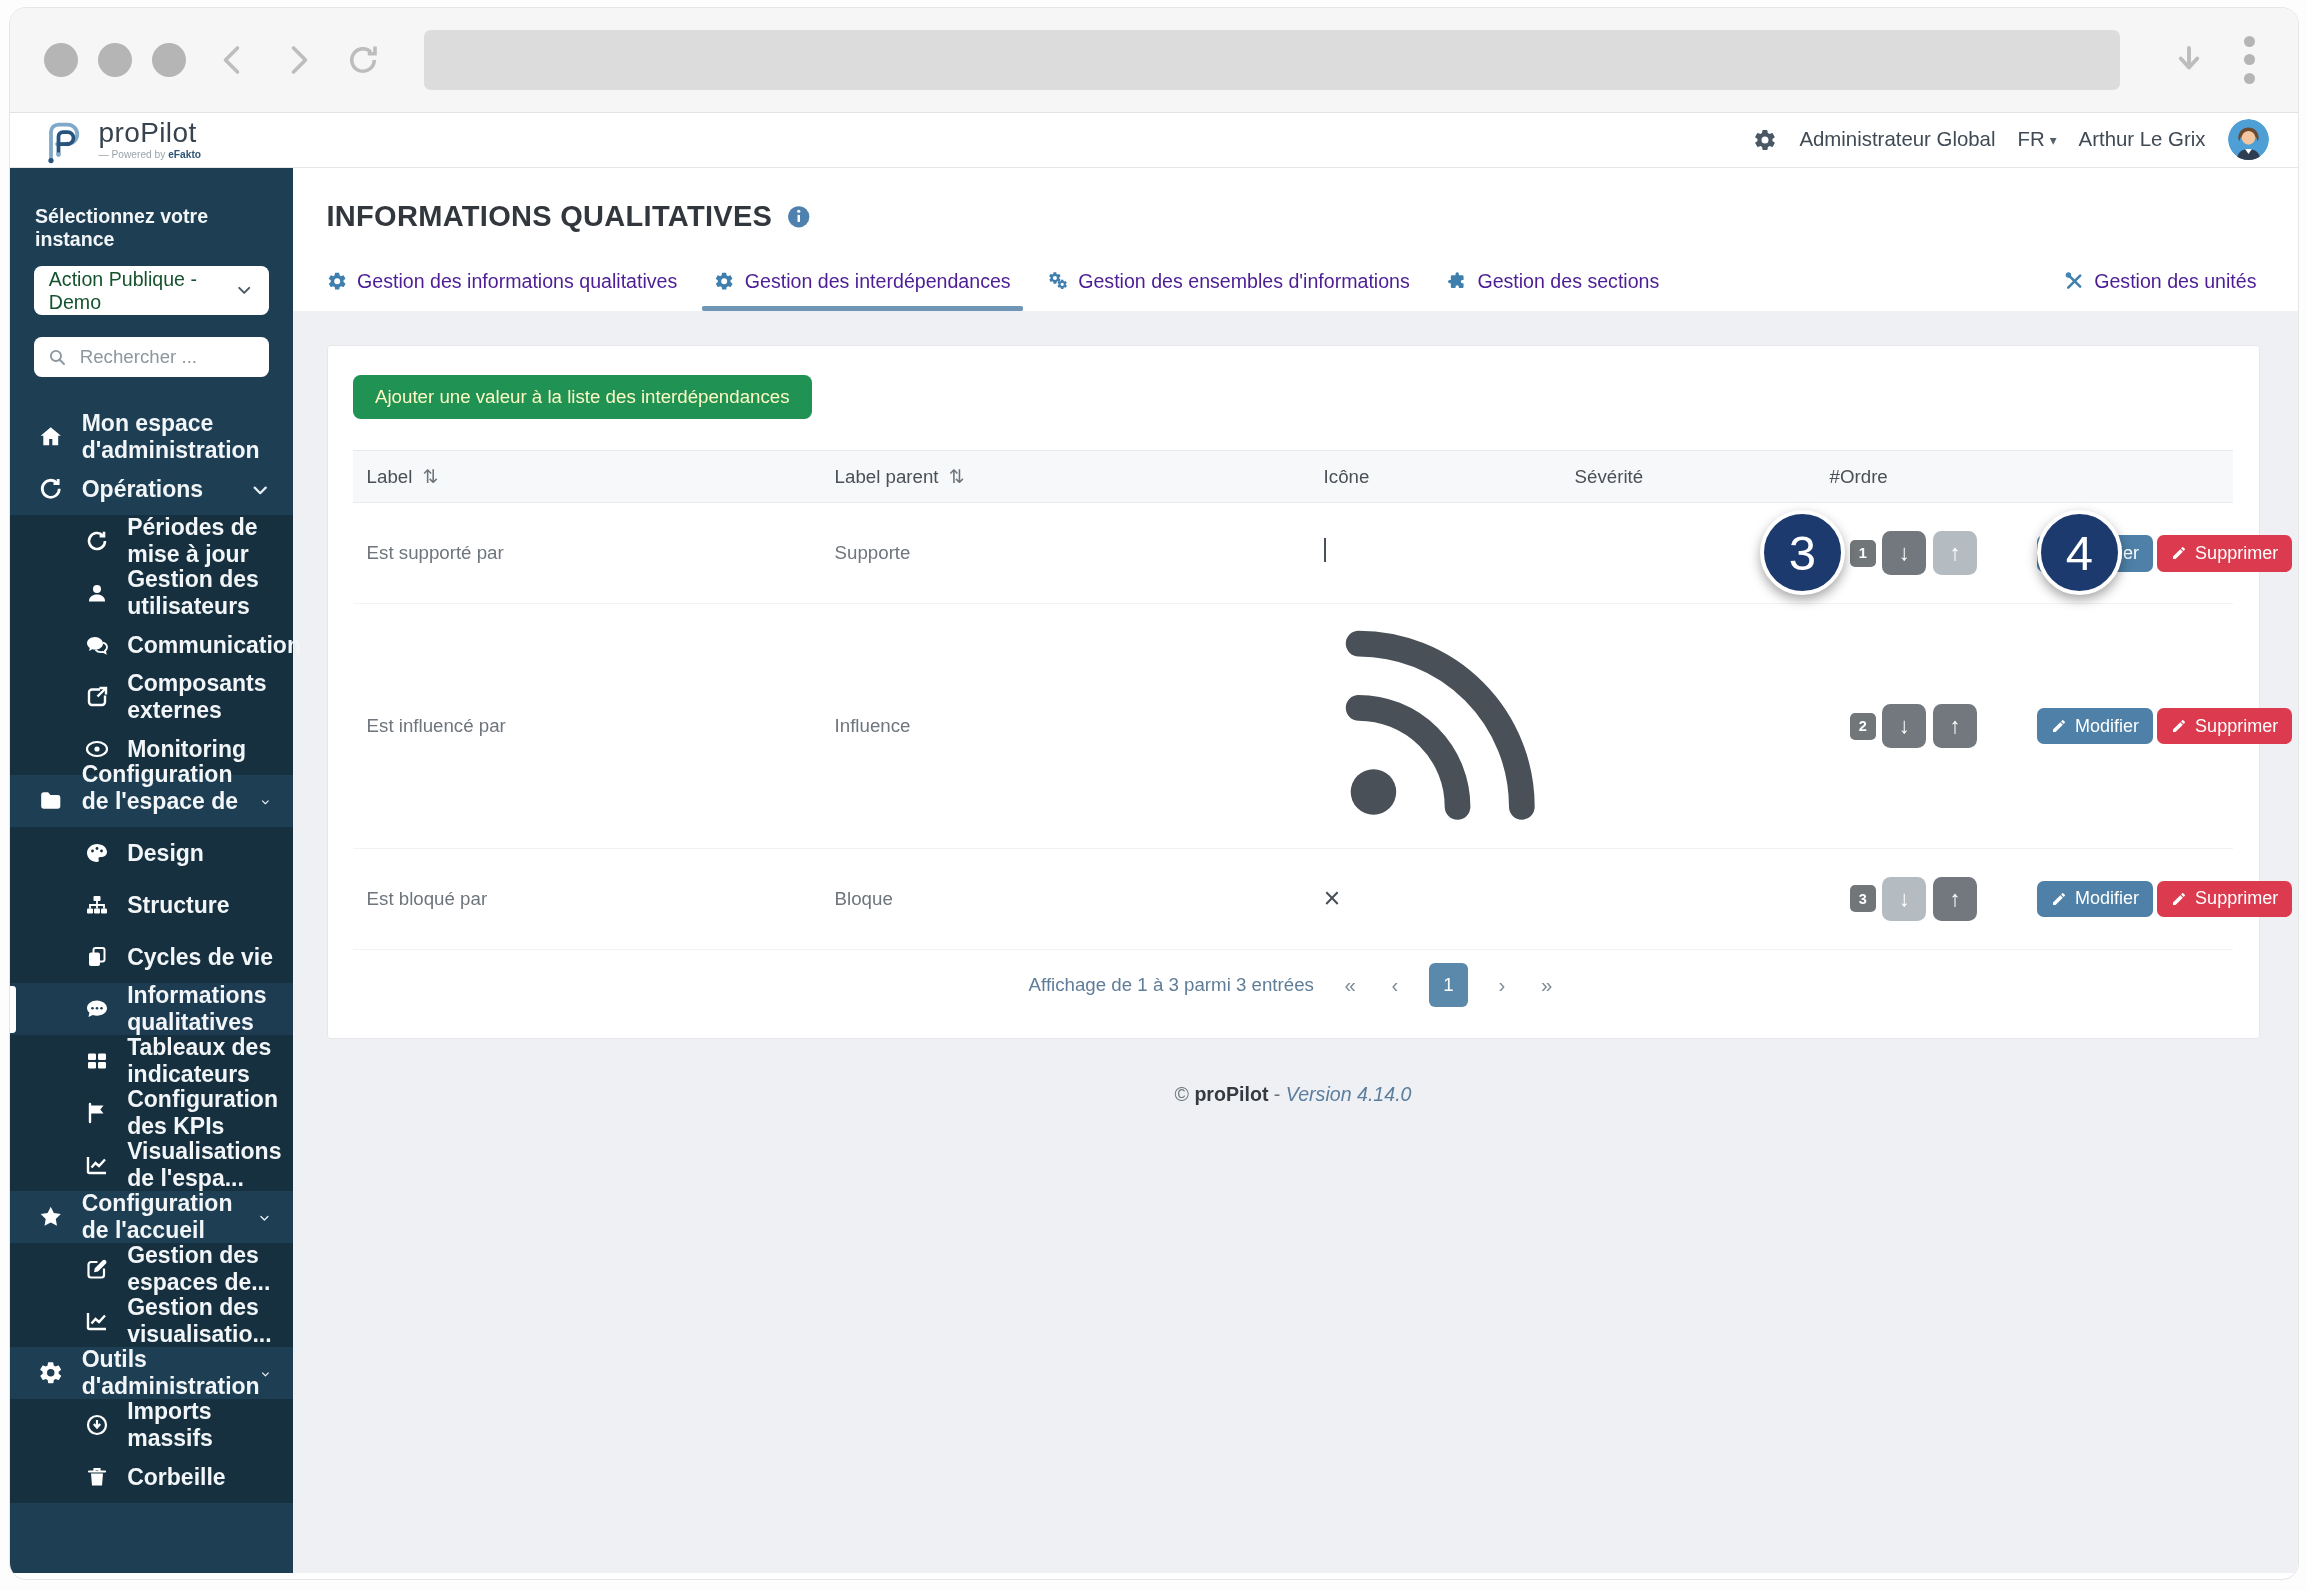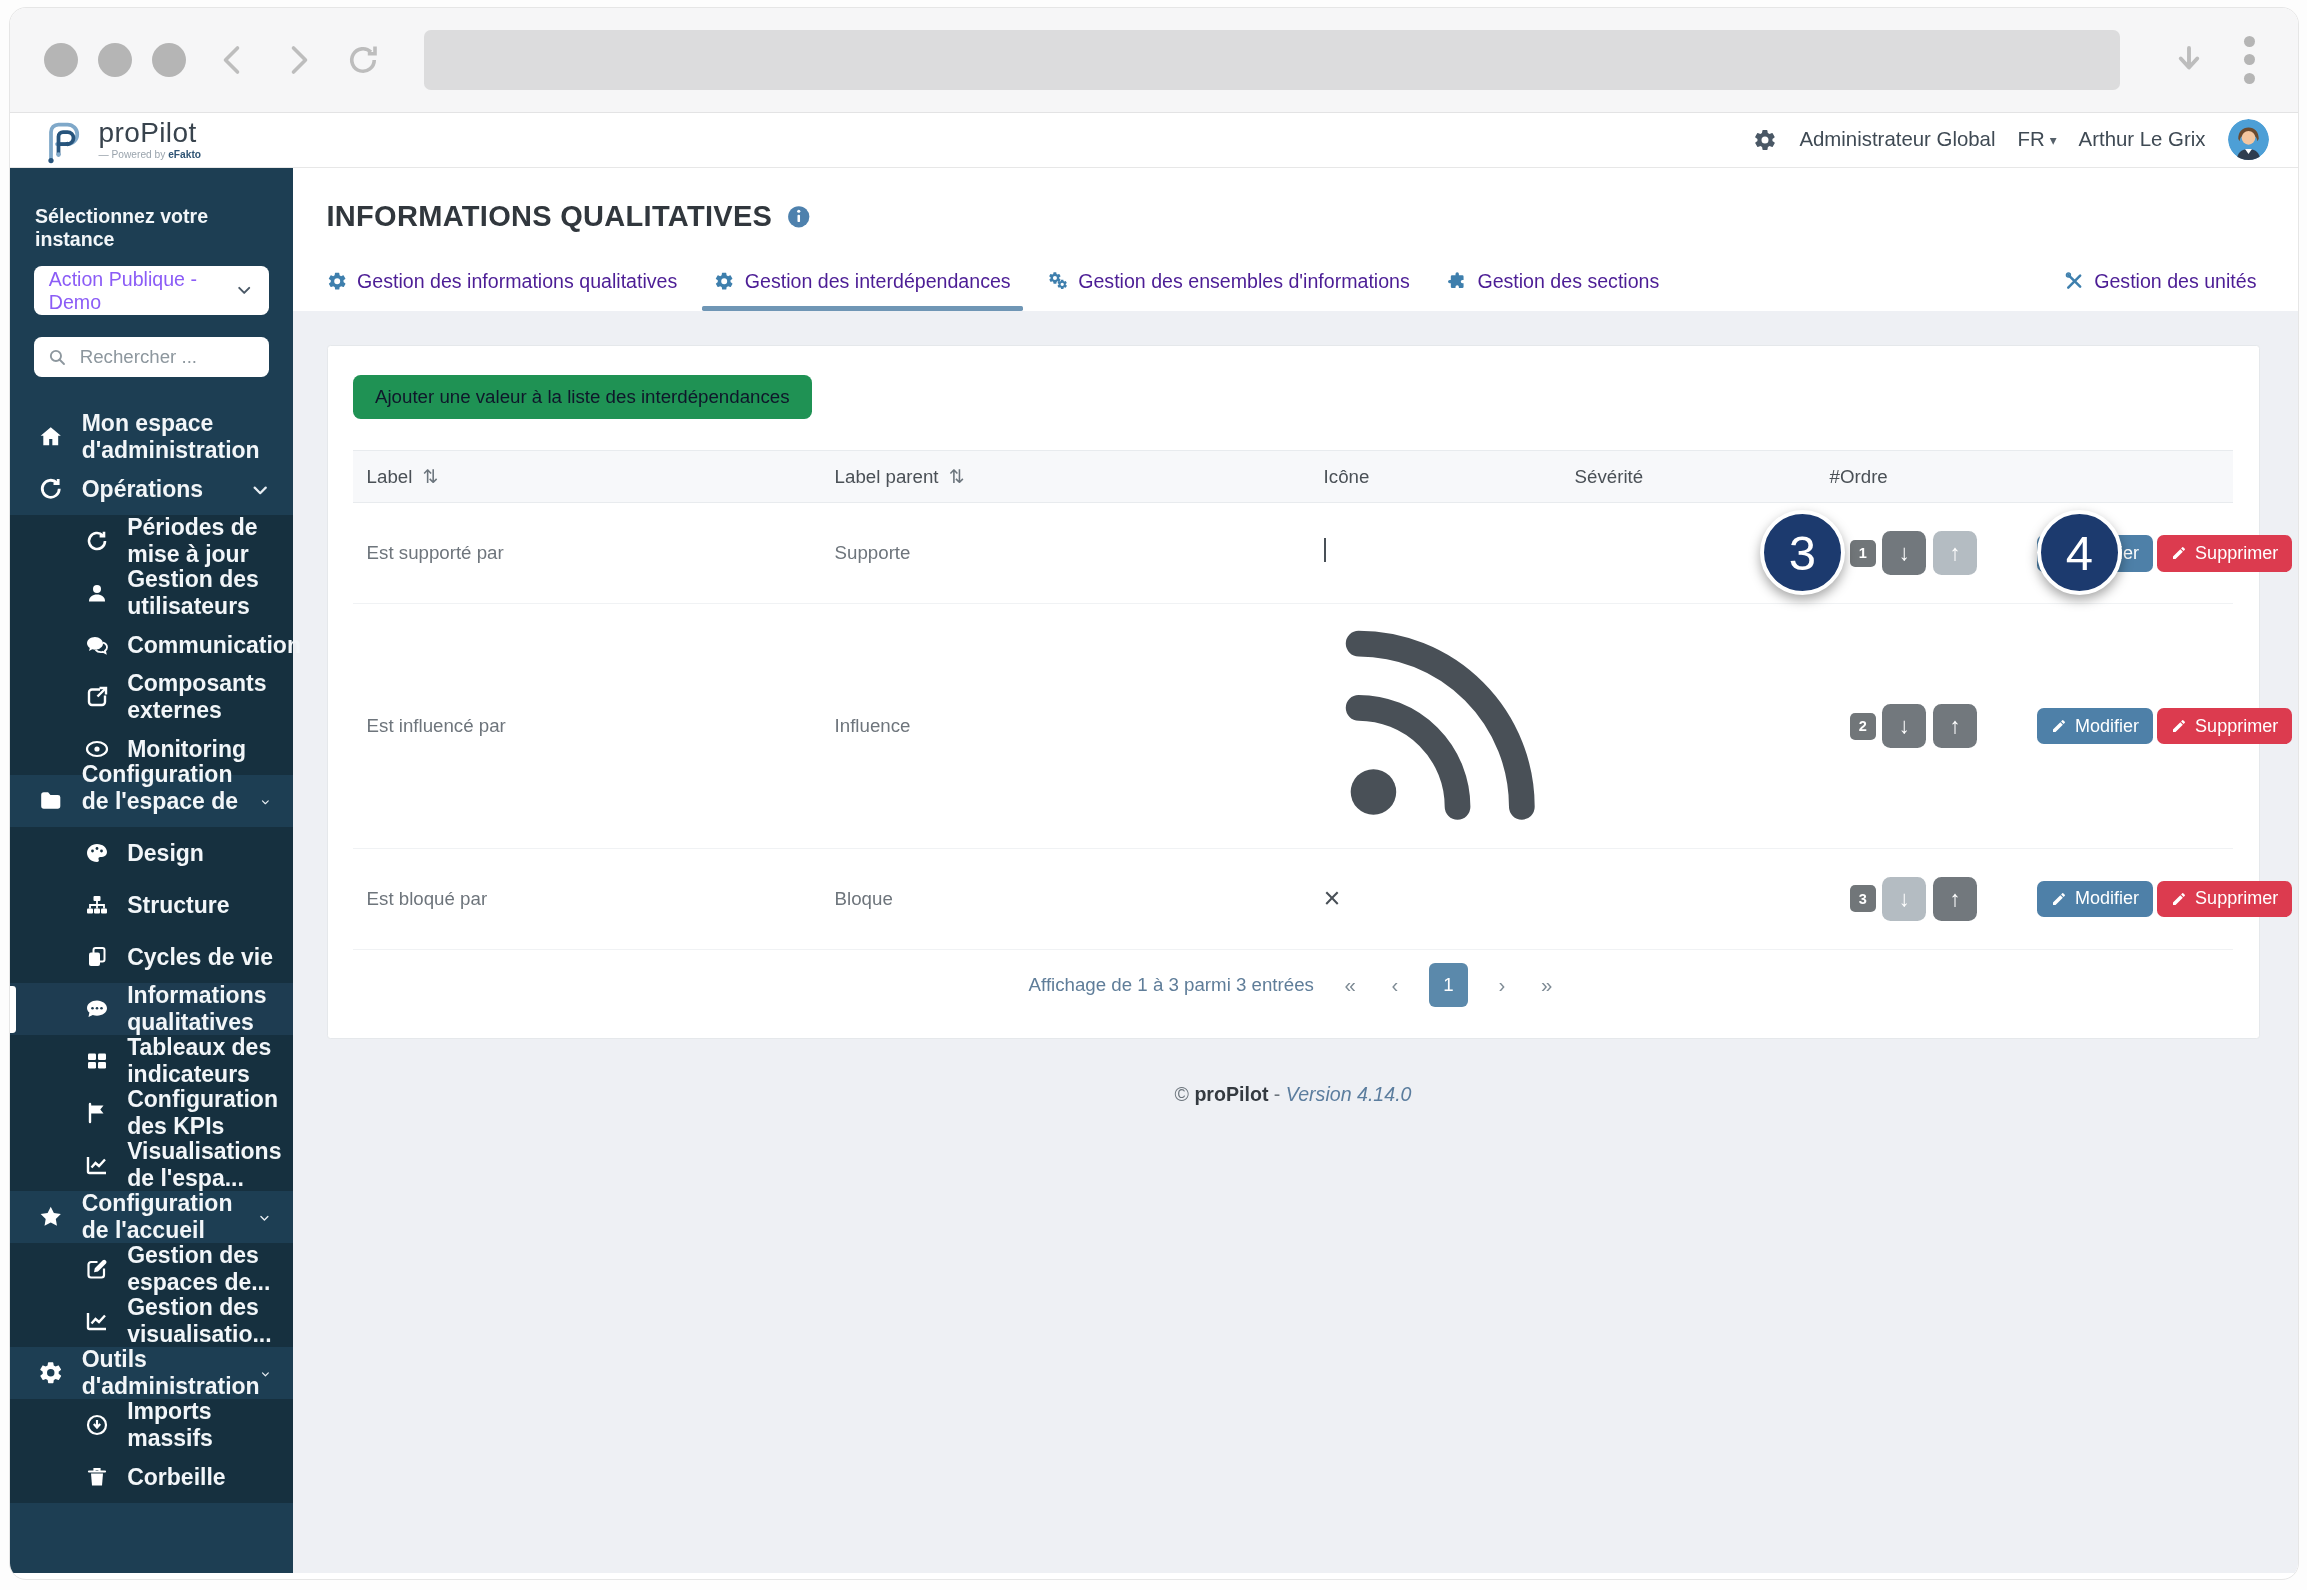--- a/index.html
+++ b/index.html
@@ -38,21 +38,21 @@
   .avatar{width:41px;height:41px;border-radius:50%;overflow:hidden;flex:0 0 auto;}
   .avatar svg{width:100%;height:100%;display:block;}
 
   
   .app-body{display:flex;height:1405px;}
 
   
   .sidebar{width:283px;flex:0 0 283px;background:#1d3e53;color:#f2f6f9;position:relative;}
   .sb-inst-label{font-size:19.6px;font-weight:bold;padding:37px 25.5px 15.3px 25.5px;}
   .sb-select{margin:0 24px;height:49px;background:#fff;border-radius:7.7px;display:flex;
-             align-items:center;padding:0 15.3px;color:#8b5cf6;font-size:19.6px;}
+             align-items:center;padding:0 15.3px;color:#14532d;font-size:19.6px;}
   .sb-select .sel-caret{margin-left:auto;width:20.4px;height:20.4px;color:#4a5866;}
   .sb-select .sel-caret svg{width:100%;height:100%;}
   .sb-search{margin:22px 24px 0 24px;height:40px;background:#fff;border-radius:7.7px;
              display:flex;align-items:center;padding:0 13.6px;gap:10.2px;}
   .sb-search .s-ic{width:20.4px;height:20.4px;color:#8d979e;flex:0 0 auto;}
   .sb-search .s-ic svg{width:100%;height:100%;}
   .sb-search input{border:0;outline:0;background:transparent;font-size:18.7px;width:100%;
                    font-family:inherit;color:#51606b;}
   .sb-search input::placeholder{color:#8d979e;}
   .nav{margin-top:34px;}
@@ -80,21 +80,21 @@
   .tab{display:flex;align-items:center;gap:10.2px;font-size:19.6px;color:#4c1d95;
        padding-bottom:18.7px;position:relative;white-space:nowrap;cursor:pointer;}
   .tab .tab-ico{width:20.4px;height:20.4px;color:#3e7fad;}
   .tab .tab-ico svg{width:100%;height:100%;}
   .tab.active::after{content:"";position:absolute;left:-12px;right:-12px;bottom:0;height:5.1px;
        background:#6f96b5;border-radius:1.7px;}
   .tab.right{margin-left:auto;}
 
   .content-gray{flex:1;background:#eef0f4;padding:34px 38px 0 34px;}
   .card{background:#fff;border:0.9px solid #e5e8eb;border-radius:3.4px;padding:29px 25.5px 17px 25.5px;}
-  .btn-add{display:inline-flex;align-items:center;background:#1f9254;color:#0f172a;border:0;
+  .btn-add{display:inline-flex;align-items:center;background:#1f9254;color:#fef9c3;border:0;
            font-size:18.7px;font-family:inherit;padding:11px 22px;border-radius:7.7px;cursor:pointer;}
   .tbl{margin-top:31px;}
   .t-head,.t-row{display:grid;grid-template-columns:468px 489px 251px 255px 221px 1fr;align-items:center;}
   .t-head{background:#f7f8fa;border-top:0.9px solid #e8ebee;border-bottom:0.9px solid #e8ebee;
           height:51px;color:#4a5056;font-size:18.7px;}
   .t-head .th{padding-left:13.6px;display:flex;align-items:center;gap:10.2px;}
   .sort-ic{color:#6c757d;font-size:18.7px;}
   .t-row{min-height:100px;border-bottom:0.9px solid #f0f2f4;font-size:18.7px;color:#6e757c;}
   .td{padding-left:13.6px;}
   .icn-cell{color:#495057;font-size:24px;}

